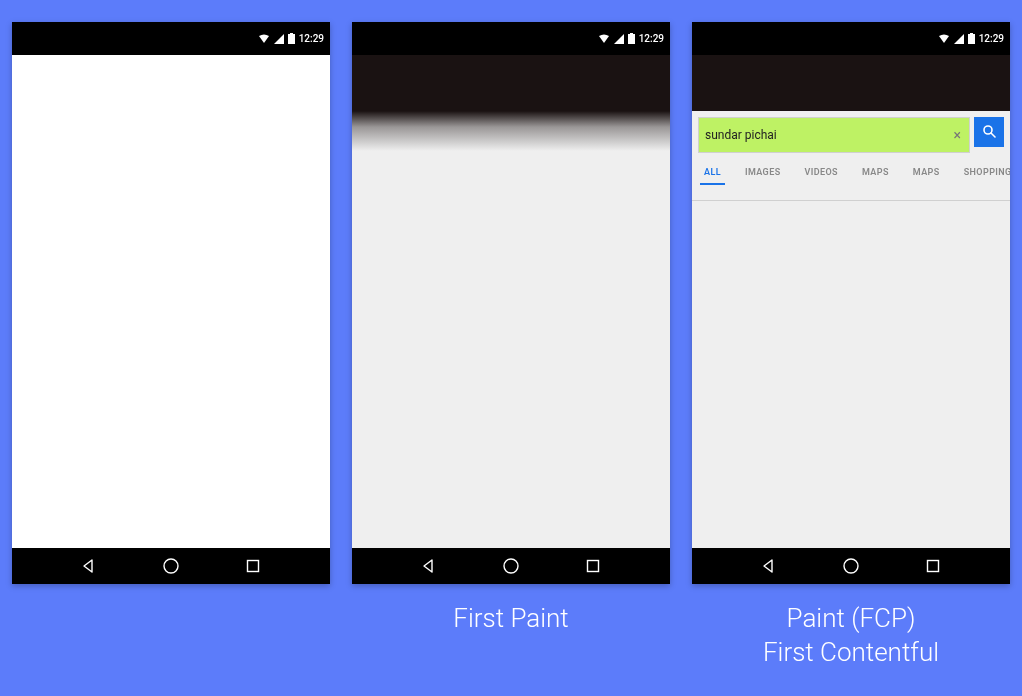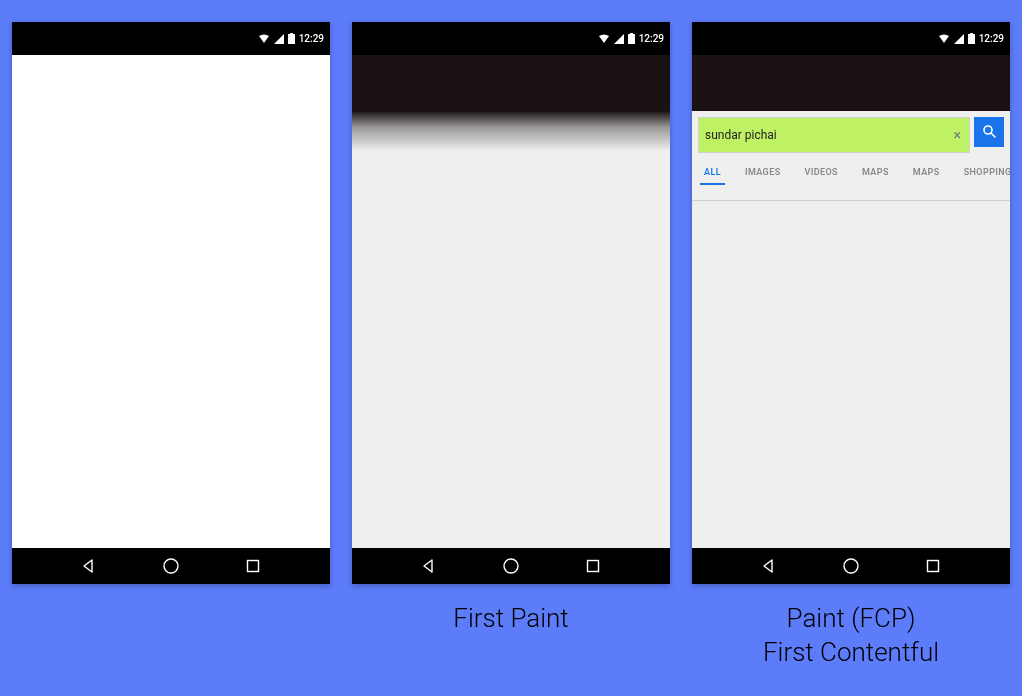--- a/index.html
+++ b/index.html
@@ -138,21 +138,21 @@
   }
   .nav-btn {
     width: 46px;
     display: flex;
     justify-content: center;
     align-items: center;
     cursor: pointer;
   }
   .caption {
     margin-top: 18px;
-    color: #000000;
+    color: #ffffff;
     font-size: 26px;
     font-weight: 300;
     text-align: center;
     line-height: 1.3;
     min-height: 70px;
   }
 </style>
 </head>
 <body>
 

